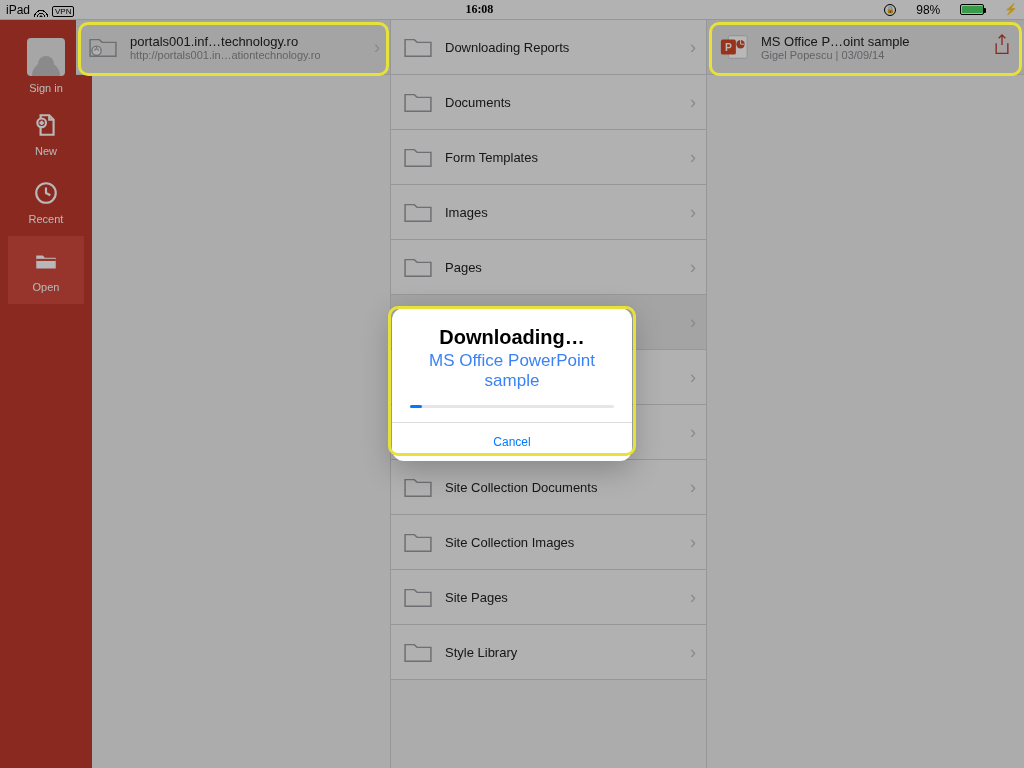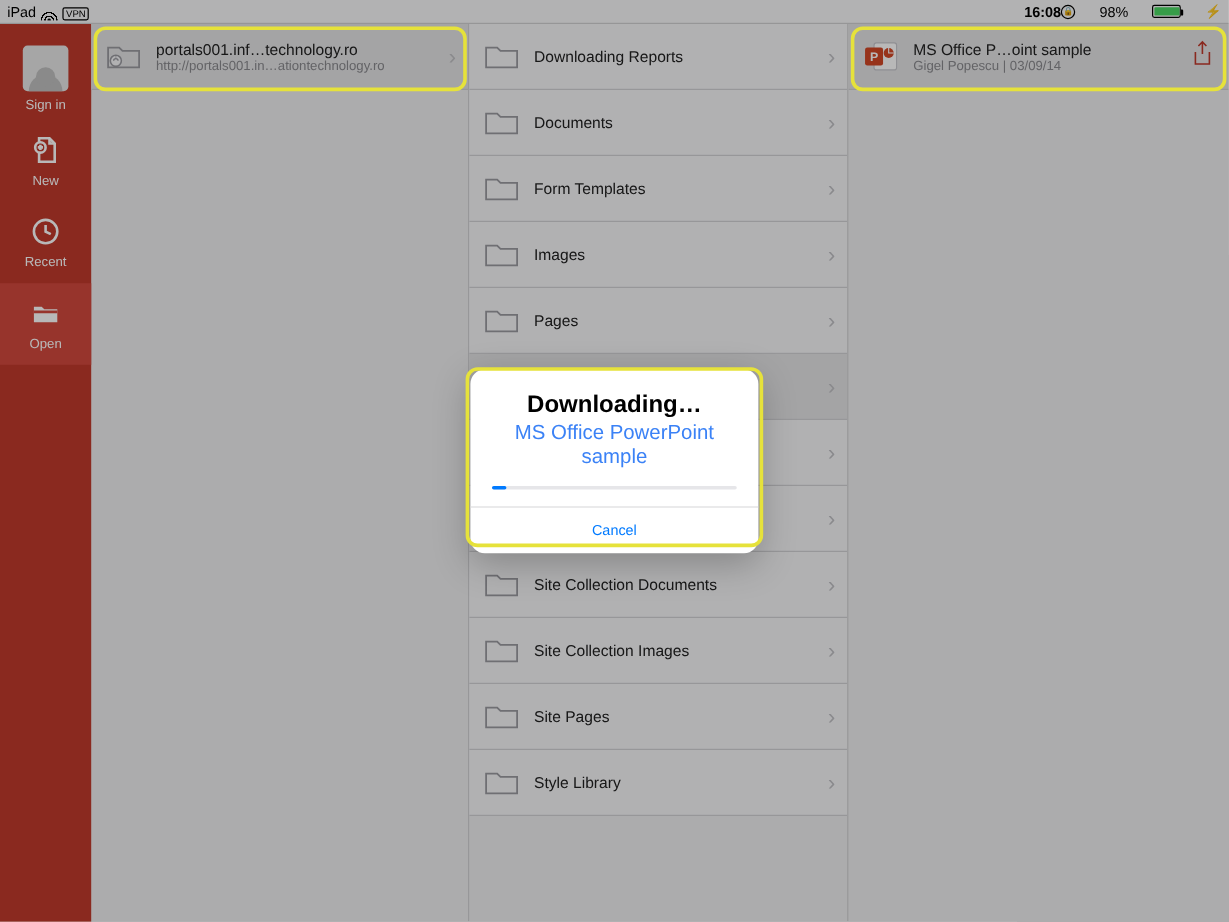--- a/index.html
+++ b/index.html
@@ -10,40 +10,40 @@
     --chevron:#bfbfc3;
     --ios-blue:#007aff;
   }
   *{box-sizing:border-box;font-family:-apple-system,Helvetica Neue,Arial,sans-serif;}
   body{margin:0;width:1024px;height:768px;overflow:hidden;background:var(--bg-grey);}
   
   .statusbar{position:absolute;top:0;left:0;right:0;height:20px;
     background:#f7f7f8;border-bottom:1px solid #d0d0d2;font-size:12px;
     display:flex;align-items:center;padding:0 6px;color:#000;}
   .statusbar .sb-left{display:flex;gap:4px;align-items:flex-end;}
-  .statusbar .sb-center{flex:1;text-align:right;font-weight:600;}
+  .statusbar .sb-center{flex:1;text-align:center;font-weight:600;font-family:Liberation Serif, serif;}
   .statusbar .sb-right{display:flex;gap:20px;align-items:center;}
   .wifi{width:14px;height:10px;display:inline-block;position:relative;}
   .wifi::before{content:"";position:absolute;inset:0;
     background:
       radial-gradient(circle at 50% 100%,#000 1px,transparent 2px),
       radial-gradient(circle at 50% 100%,transparent 3px,#000 3px,#000 4px,transparent 4px),
       radial-gradient(circle at 50% 100%,transparent 6px,#000 6px,#000 7px,transparent 7px);}
   .vpn{border:1px solid #000;font-size:8px;padding:0 2px;border-radius:2px;}
   .battery{width:24px;height:11px;border:1px solid #000;border-radius:2px;
     position:relative;display:inline-block;}
   .battery::after{content:"";position:absolute;right:-3px;top:3px;width:2px;height:5px;
     background:#000;border-radius:0 1px 1px 0;}
   .battery i{position:absolute;left:1px;top:1px;bottom:1px;width:95%;background:#4cd964;
     border-radius:1px;}
   .bolt{font-size:11px;}
   .lockrot{width:12px;height:12px;border:1px solid #000;border-radius:50%;
     display:inline-flex;align-items:center;justify-content:center;font-size:7px;}
   
-  .sidebar{position:absolute;left:0;top:20px;bottom:0;width:76px;
+  .sidebar{position:absolute;left:0;top:20px;bottom:0;width:92px;
     background:var(--sidebar-orange);display:flex;flex-direction:column;align-items:center;
     padding-top:12px;color:#fff;font-size:12px;}
   .sb-item{width:76px;height:68px;display:flex;flex-direction:column;align-items:center;
     justify-content:center;gap:6px;cursor:pointer;}
   .sb-item.sel{background:var(--sidebar-orange-sel);}
   .sb-avatar{width:38px;height:38px;background:#e6e6e6;border-radius:4px;
     display:flex;align-items:flex-end;justify-content:center;overflow:hidden;}
   .sb-avatar::before{content:"";width:16px;height:16px;border-radius:50%;background:#bfbfbf;
     margin-bottom:4px;box-shadow:0 12px 0 6px #bfbfbf;}
   .sb-ico{width:28px;height:28px;display:flex;align-items:center;justify-content:center;}

